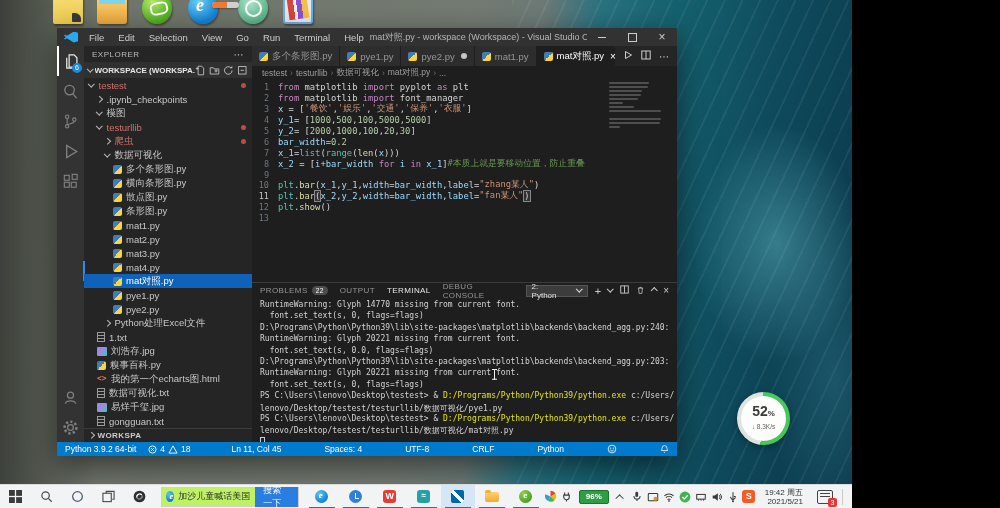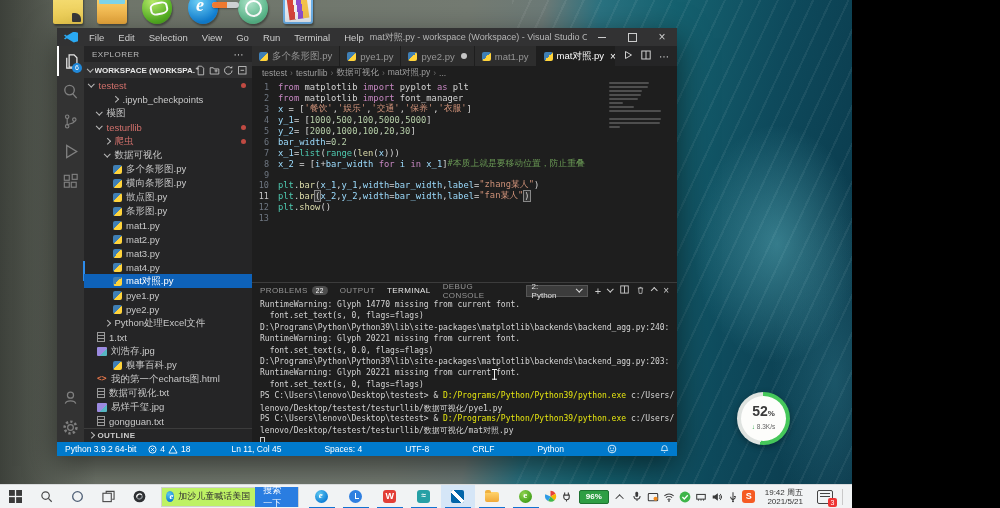--- a/index.html
+++ b/index.html
@@ -346,21 +346,21 @@
                 </svg>
               </span>
             </span>
         </div>
         <div class="tree" id="tree">
             <div class="trow c-red" style="padding-left: 5px;">
               <span class="chev down" style="margin-right: 5px;"></span>
               <span>testest</span>
               <span class="dot"></span>
             </div>
-            <div class="trow" style="padding-left: 29px;">
+            <div class="trow" style="padding-left: 13px;">
               <span class="chev right" style="margin-right: 5px;"></span>
               <span>.ipynb_checkpoints</span>
             </div>
             <div class="trow" style="padding-left: 13px;">
               <span class="chev down" style="margin-right: 5px;"></span>
               <span>模图</span>
             </div>
             <div class="trow c-red" style="padding-left: 13px;">
               <span class="chev down" style="margin-right: 5px;"></span>
               <span>testurllib</span>
@@ -424,21 +424,21 @@
               <span>Python处理Excel文件</span>
             </div>
             <div class="trow" style="padding-left: 13px;">
               <span class="fi fi-txt"></span>
               <span>1.txt</span>
             </div>
             <div class="trow" style="padding-left: 13px;">
               <span class="fi fi-img"></span>
               <span>刘浩存.jpg</span>
             </div>
-            <div class="trow" style="padding-left: 29px;">
+            <div class="trow" style="padding-left: 13px;">
               <span class="fi fi-py"></span>
               <span>糗事百科.py</span>
             </div>
             <div class="trow" style="padding-left: 13px;">
               <span class="fi fi-html"></span>
               <span>我的第一个echarts图.html</span>
             </div>
             <div class="trow" style="padding-left: 13px;">
               <span class="fi fi-txt"></span>
               <span>数据可视化.txt</span>
@@ -447,21 +447,21 @@
               <span class="fi fi-img"></span>
               <span>易烊千玺.jpg</span>
             </div>
             <div class="trow" style="padding-left: 13px;">
               <span class="fi fi-txt"></span>
               <span>gongguan.txt</span>
             </div>
           </div>
         <div class="outline-row">
           <span class="chev right" style="margin-right:4px"></span>
-          <span>OUTLINE</span>
+          <span>WORKSPA</span>
         </div>
       </div>
 
       <div class="editor-col">
         <div class="tabsbar">
           <div class="tabs" id="tabs">
               <div class="tab">
                 <span class="fi fi-py" style="margin: 0px;"></span>
                 <span>多个条形图.py</span>
               </div>

